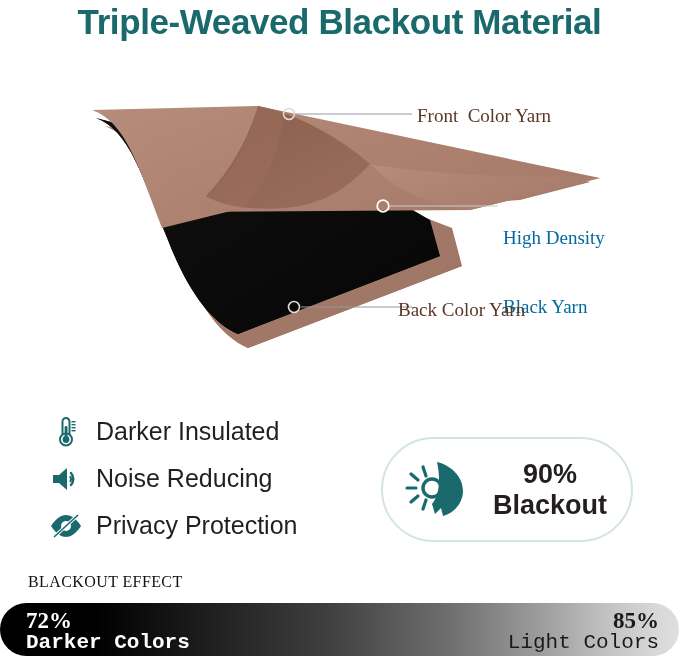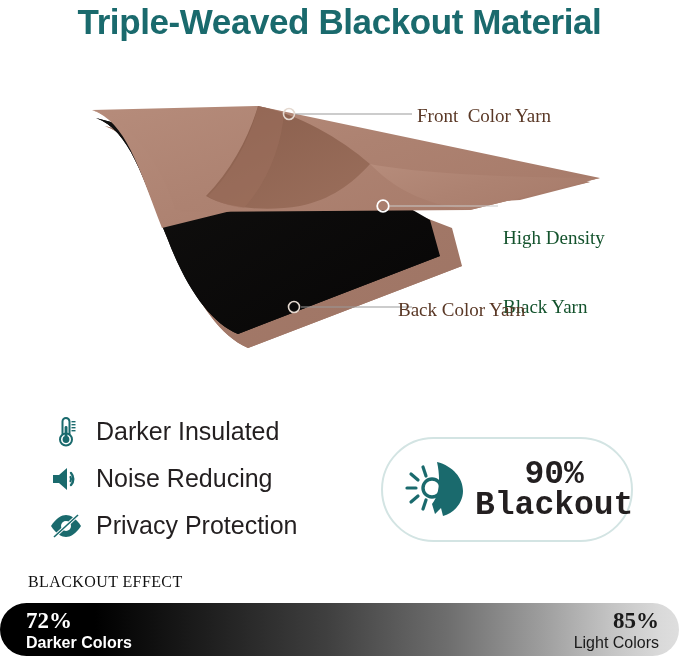--- a/index.html
+++ b/index.html
@@ -44,21 +44,21 @@
   }
 
   .label {
     position: absolute;
     font-family: "Liberation Serif", serif;
     font-size: 19px;
     line-height: 23px;
     white-space: pre;
   }
   .label.brown  { color: #5a3826; }
-  .label.black  { color: #14532d; }
+  .label.black  { color: #0369a1; }
 
   .label-front { left: 417px; top: 104px; }
   .label-mid   { left: 503px; top: 180px; }
   .label-back  { left: 398px; top: 298px; }
 
   
   .features {
     position: absolute;
     left: 46px;
     top: 408px;
@@ -104,23 +104,23 @@
     height: 70px;
     flex: 0 0 78px;
     margin-left: 14px;
     display: flex;
     align-items: center;
     justify-content: center;
   }
   .badge-text {
     flex: 1;
     text-align: center;
-    font-family: Liberation Mono, monospace;
+    font-family: Liberation Sans, sans-serif;
     font-weight: bold;
-    font-size: 33px;
+    font-size: 27px;
     line-height: 31px;
     color: #231f20;
     padding-right: 6px;
   }
 
   
   .effect-title {
     position: absolute;
     left: 28px;
     top: 573px;
@@ -152,22 +152,22 @@
     top: 6px;
     text-align: right;
   }
   .bar-pct {
     font-family: "Liberation Serif", serif;
     font-weight: bold;
     font-size: 23px;
     line-height: 24px;
   }
   .bar-sub {
-    font-family: Liberation Sans, sans-serif;
-    font-size: 16px;
+    font-family: Liberation Mono, monospace;
+    font-size: 21px;
     line-height: 19px;
   }
   .bar-left .bar-pct, .bar-left .bar-sub { color: #ffffff; font-weight: bold; }
   .bar-right .bar-pct { color: #1a1a1a; }
   .bar-right .bar-sub { color: #1a1a1a; }
 </style>
 </head>
 <body>
 
 <div class="title">Triple-Weaved Blackout Material</div>

